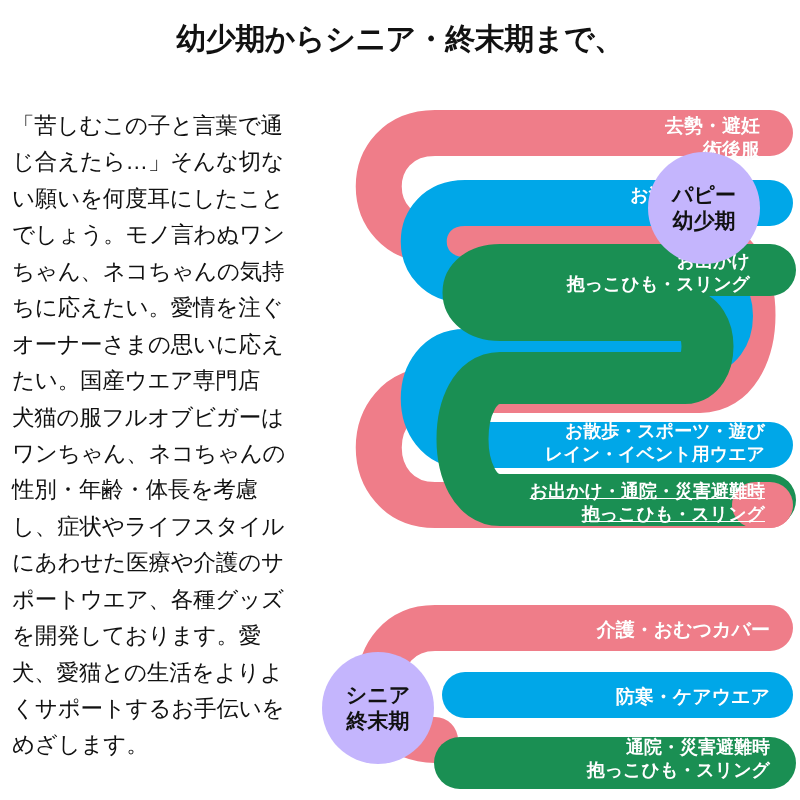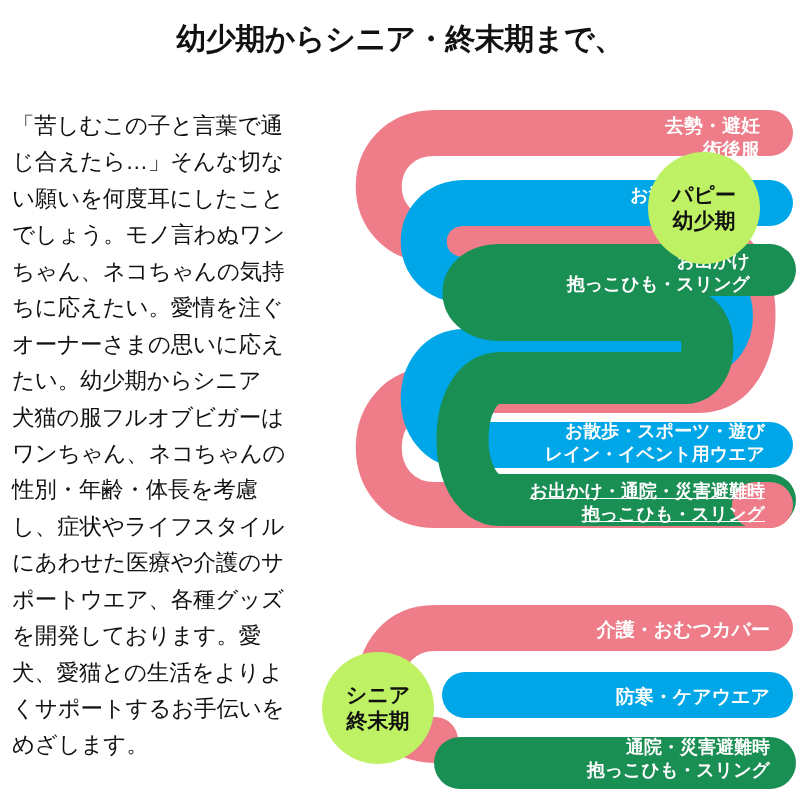--- a/index.html
+++ b/index.html
@@ -74,42 +74,42 @@
     white-space: pre-line;
     text-shadow: 0 0 1px rgba(0,0,0,0.08);
   }
   .ribbon-label.sz19 { font-size: 19px; }
   .ribbon-label.sz18 { font-size: 18px; }
 
   
   .stage-bubble {
     position: absolute;
     border-radius: 50%;
-    background: #bef264;
+    background: #c4b5fd;
     display: flex;
     align-items: center;
     justify-content: center;
     text-align: center;
     font-weight: bold;
     font-size: 21px;
     line-height: 1.22;
     color: #111111;
     white-space: pre-line;
   }
 </style>
 </head>
 <body>
 
 <div id="page">
 
   <div class="headline">
     <span class="l1">幼少期からシニア・終末期まで、</span>
   </div>
 
-  <div class="body-copy">「苦しむこの子と言葉で通じ合えたら…」そんな切ない願いを何度耳にしたことでしょう。モノ言わぬワンちゃん、ネコちゃんの気持ちに応えたい。愛情を注ぐオーナーさまの思いに応えたい。幼少期からシニア　犬猫の服フルオブビガーはワンちゃん、ネコちゃんの性別・年齢・体長を考慮し、症状やライフスタイルにあわせた医療や介護のサポートウエア、各種グッズを開発しております。愛犬、愛猫との生活をよりよくサポートするお手伝いをめざします。</div>
+  <div class="body-copy">「苦しむこの子と言葉で通じ合えたら…」そんな切ない願いを何度耳にしたことでしょう。モノ言わぬワンちゃん、ネコちゃんの気持ちに応えたい。愛情を注ぐオーナーさまの思いに応えたい。国産ウエア専門店　犬猫の服フルオブビガーはワンちゃん、ネコちゃんの性別・年齢・体長を考慮し、症状やライフスタイルにあわせた医療や介護のサポートウエア、各種グッズを開発しております。愛犬、愛猫との生活をよりよくサポートするお手伝いをめざします。</div>
 
   <div class="diagram">
     <svg width="500" height="700" viewBox="0 0 500 700">
 
       <path fill="none" stroke="#ef7d89" stroke-width="46" stroke-linecap="round" d="M 470 33
                L 135 33
                C 60 33 60 140 135 140
                L 400 140
                C 470 140 470 290 400 290
                L 135 290

